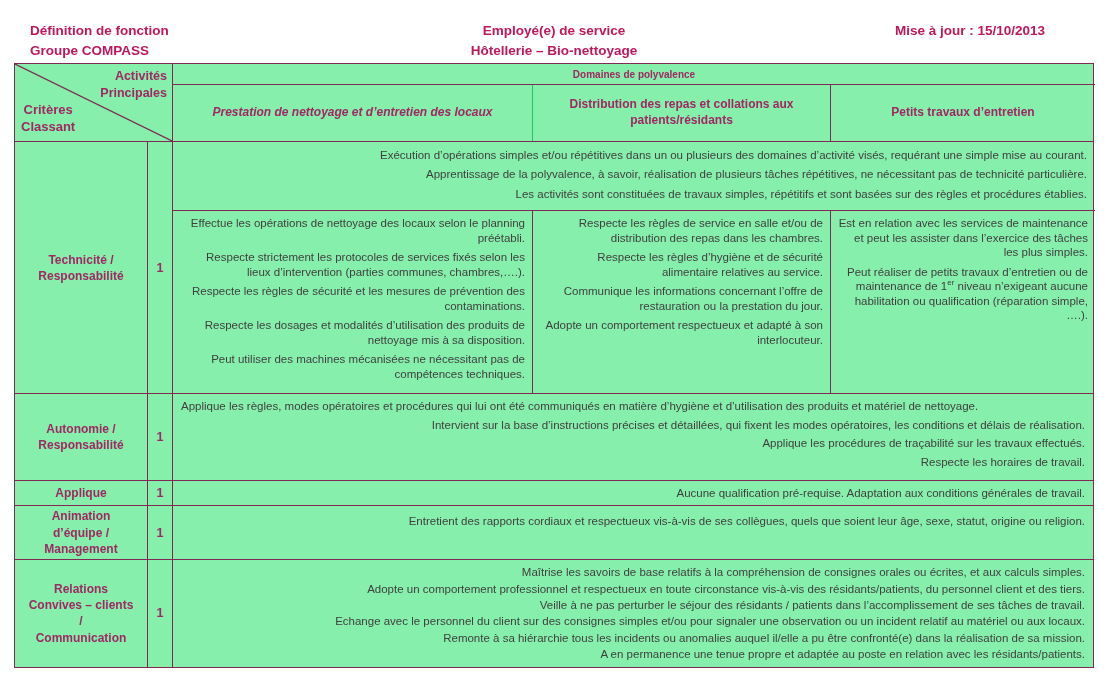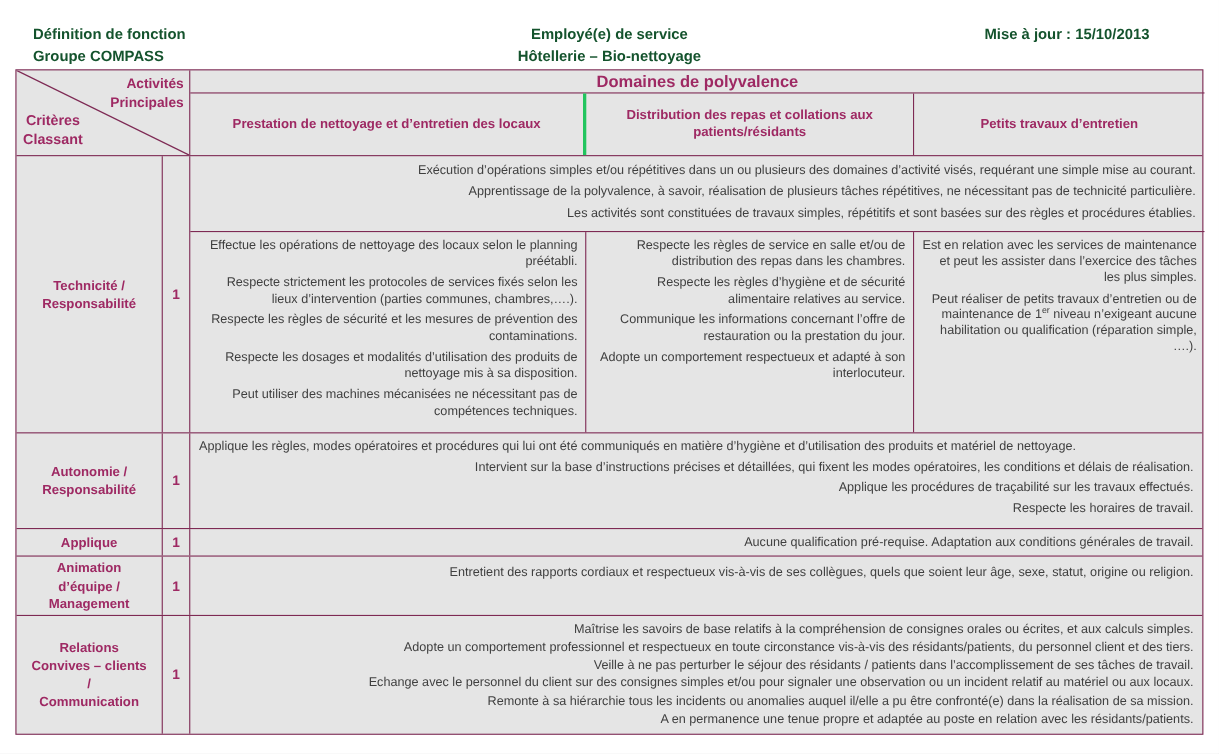--- a/index.html
+++ b/index.html
@@ -6,30 +6,30 @@
   html, body { background: #ffffff; }
   body {
     width: 1108px; height: 685px;
     position: relative;
     font-family: "Liberation Sans", sans-serif;
     color: #3f3f3f;
     overflow: hidden;
   }
   
   .top-header { position: absolute; top: 0; left: 0; right: 0; height: 63px; }
-  .hdr { position: absolute; top: 21px; font-weight: bold; color: #14532d; font-size: 13.5px; line-height: 1.45; }
+  .hdr { position: absolute; top: 21px; font-weight: bold; color: #be185d; font-size: 13.5px; line-height: 1.45; }
   .hdr-left { left: 30px; text-align: left; white-space: pre-line; }
   .hdr-center { left: 0; right: 0; text-align: center; white-space: pre-line; }
   .hdr-right { right: 63px; text-align: right; }
 
   
   .jdtable {
     position: absolute; left: 14px; top: 63px; width: 1080px;
     border: 1px solid #7e2a54;
-    background: #e5e5e5;
+    background: #86efac;
   }
 
   
   .thead { display: flex; }
   .corner {
     width: 158px; min-height: 77px; position: relative;
     border-right: 1px solid #7e2a54;
     flex: none;
   }
   .corner svg { position: absolute; inset: 0; width: 100%; height: 100%; }
@@ -37,30 +37,30 @@
     position: absolute; top: 4px; right: 5px; text-align: right;
     font-weight: bold; color: #9e2963; font-size: 12.5px; white-space: pre-line; line-height: 1.35;
   }
   .corner-bottom {
     position: absolute; bottom: 5px; left: 6px; text-align: center;
     font-weight: bold; color: #9e2963; font-size: 13px; white-space: pre-line; line-height: 1.35;
   }
   .domains { flex: 1; display: flex; flex-direction: column; }
   .domains-title {
     height: 21px; display: flex; align-items: center; justify-content: center;
-    font-weight: bold; color: #9e2963; font-size: 15px;
+    font-weight: bold; color: #9e2963; font-size: 10px;
     border-bottom: 1px solid #7e2a54;
   }
   .domain-cols { display: flex; flex: 1; }
   .domain-col {
     min-height: 56px; display: flex; align-items: center; justify-content: center;
     text-align: center; font-weight: bold; color: #9e2963; font-size: 12px;
     padding: 2px 14px; line-height: 1.3;
   }
-  .dc0 { width: 360px; border-right: 3px solid #22c55e; flex: none; }
+  .dc0 { width: 360px; border-right: 1px solid #22c55e; flex: none; font-style: italic; }
   .dc1 { width: 298px; border-right: 1px solid #7e2a54; flex: none; }
   .dc2 { width: 264px; flex: none; }
 
   
   .trow { display: flex; border-top: 1px solid #7e2a54; }
   .label-cell {
     width: 133px; flex: none;
     display: flex; align-items: center; justify-content: center;
     text-align: center; font-weight: bold; color: #9e2963; font-size: 12px;
     white-space: pre-line; line-height: 1.35;

